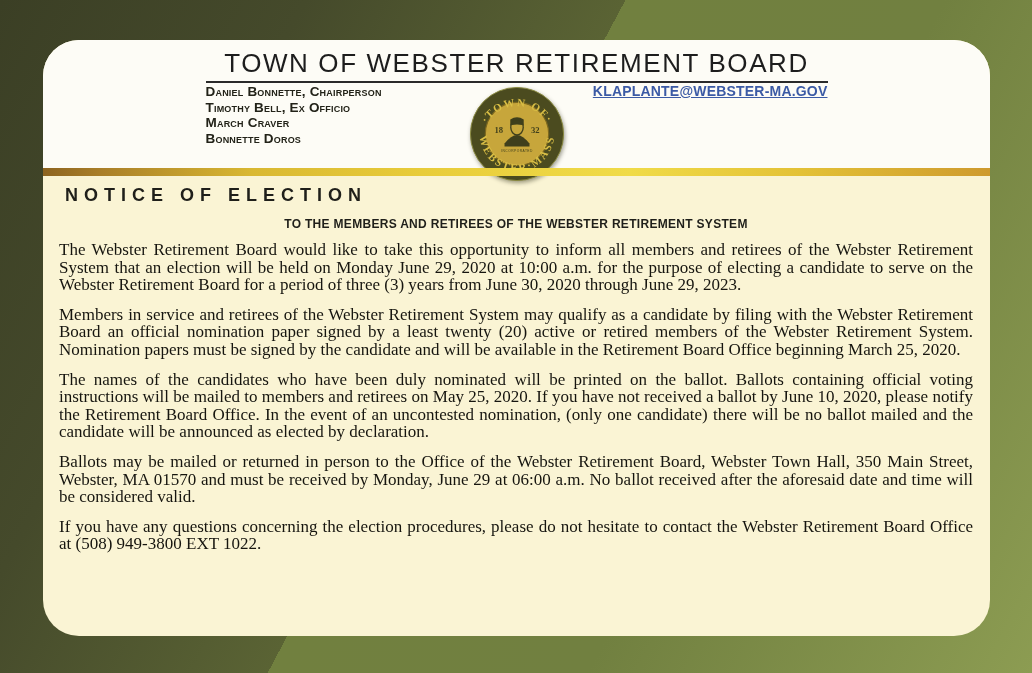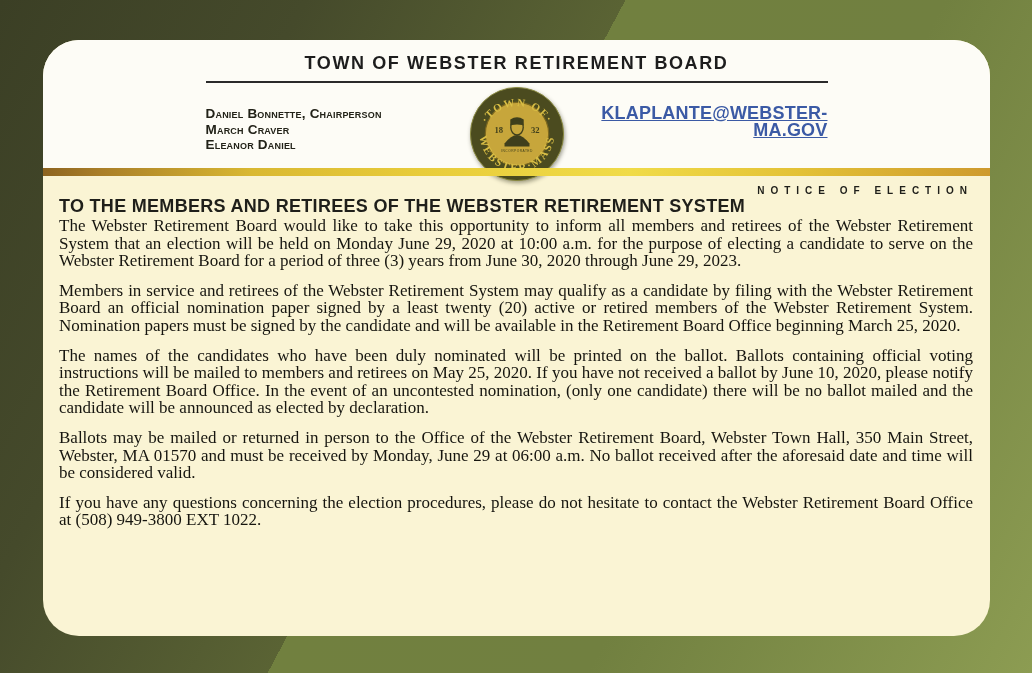--- a/index.html
+++ b/index.html
@@ -25,49 +25,49 @@
     height: 128px;
     flex: none;
     position: relative;
     z-index: 1;
   }
   .header-inner {
     width: 622px;
     margin: 8px auto 0;
   }
   .board-title {
-    font-size: 18px;
-    font-weight: bold;
+    font-size: 26px;
+    font-weight: normal;
     letter-spacing: 1.6px;
     color: #1d1d1d;
     text-align: center;
     line-height: 30px;
     padding-bottom: 3px;
     border-bottom: 2px solid #2a2a2a;
     white-space: nowrap;
   }
   .header-cols {
     display: flex;
-    margin-top: 23px;
+    margin-top: 1px;
     justify-content: center;
   }
   .board-members { flex: 1; }
   .board-member, .admin-line {
     font-size: 13.5px;
     font-weight: 600;
     line-height: 15.6px;
     color: #222218;
     font-variant: small-caps;
     letter-spacing: 0.2px;
   }
   .seal-spacer { width: 116px; flex: none; }
   .admin-info { flex: 1; text-align: right; }
   .admin-phone { font-variant: normal; }
   .admin-email a {
-    font-size: 18px;
+    font-size: 14px;
     font-weight: 600;
     color: #3b5aa5;
     text-decoration: underline;
     letter-spacing: 0.2px;
     line-height: 15.6px;
   }
   .seal {
     position: absolute;
     left: 50%;
     top: 46px;
@@ -80,58 +80,59 @@
     flex: none;
     background: linear-gradient(90deg, #8d6420 0%, #a97e28 6%, #d9b832 22%, #e8cc3a 40%, #f0db48 62%, #e3c136 80%, #ce9a2e 100%);
     position: relative;
     z-index: 2;
   }
   .card-body {
     flex: 1;
     padding: 9px 17px 0 16px;
   }
   .notice-title {
-    text-align: right;
-    font-size: 10px;
+    text-align: left;
+    font-size: 18px;
     font-weight: 600;
     letter-spacing: 6px;
     color: #1f1f1a;
     text-indent: 6px; 
   }
   .notice-subtitle {
-    text-align: left;
-    font-size: 18px;
+    text-align: center;
+    font-size: 12px;
     font-weight: bold;
     letter-spacing: 0.3px;
     color: #1f1f1a;
-    margin-top: 0;
+    margin-top: 11px;
   }
-  .paragraphs { }
+  .paragraphs { margin-top: 10px; }
   .paragraphs p {
     font-family: "Liberation Serif", serif;
     font-size: 17px;
     line-height: 17.6px;
     color: #16150f;
     text-align: justify;
     margin-bottom: 12px;
   }
 </style>
 </head>
 <body>
 
 <div class="card">
 
   <div class="card-header">
     <div class="header-inner">
       <div class="board-title">TOWN OF WEBSTER RETIREMENT BOARD</div>
       <div class="header-cols">
         <div class="board-members">
           <div class="board-member">Daniel Bonnette, Chairperson</div>
+          <div class="board-member">Timothy Bell, Ex Officio</div>
           <div class="board-member">March Craver</div>
-          <div class="board-member">Eleanor Daniel</div>
+          <div class="board-member">Bonnette Doros</div>
         </div>
         <div class="seal-spacer"></div>
         <div class="admin-info">
           <div class="admin-line admin-email">
             <a href="#">KLAPLANTE@WEBSTER-MA.GOV</a>
           </div>
         </div>
       </div>
     </div>
 

